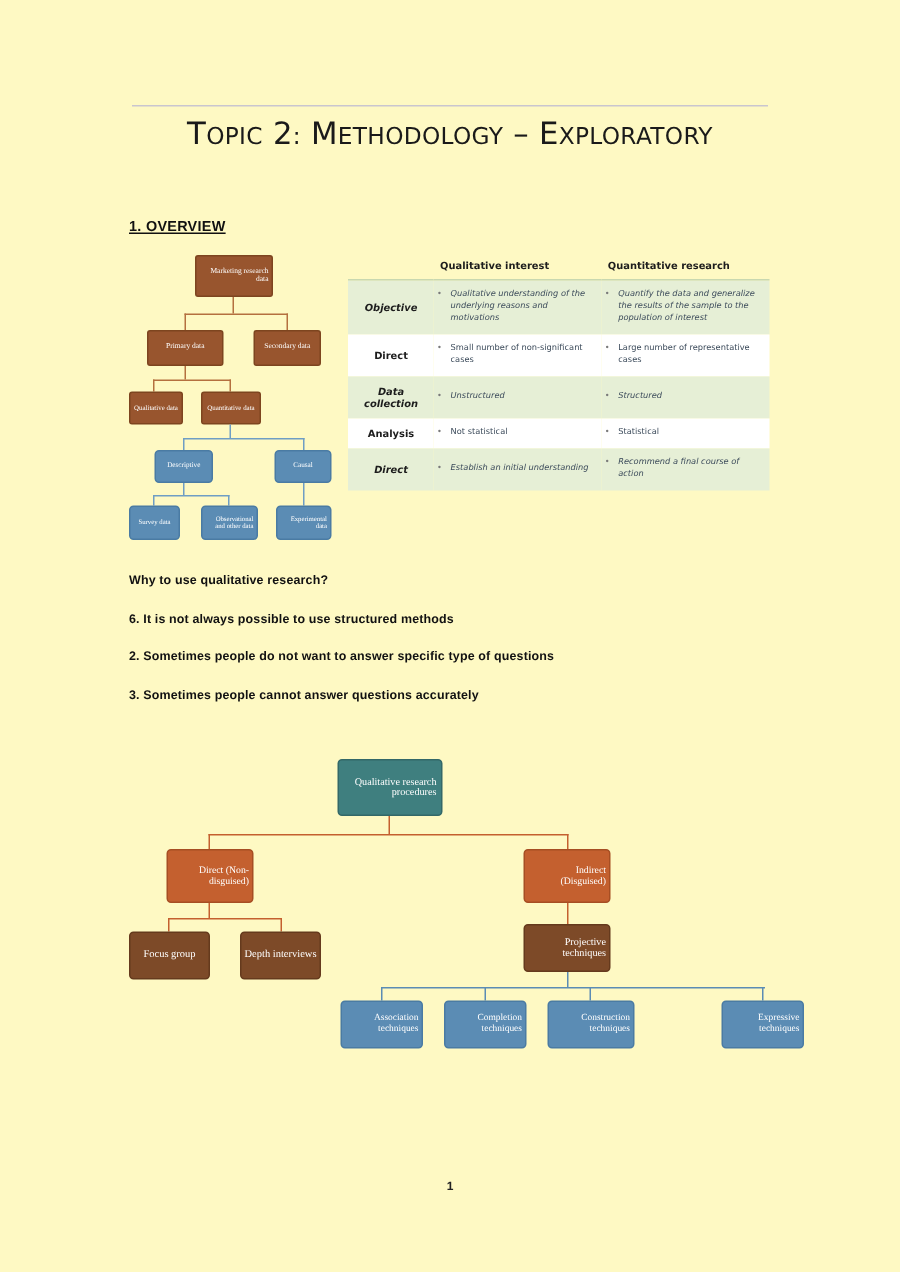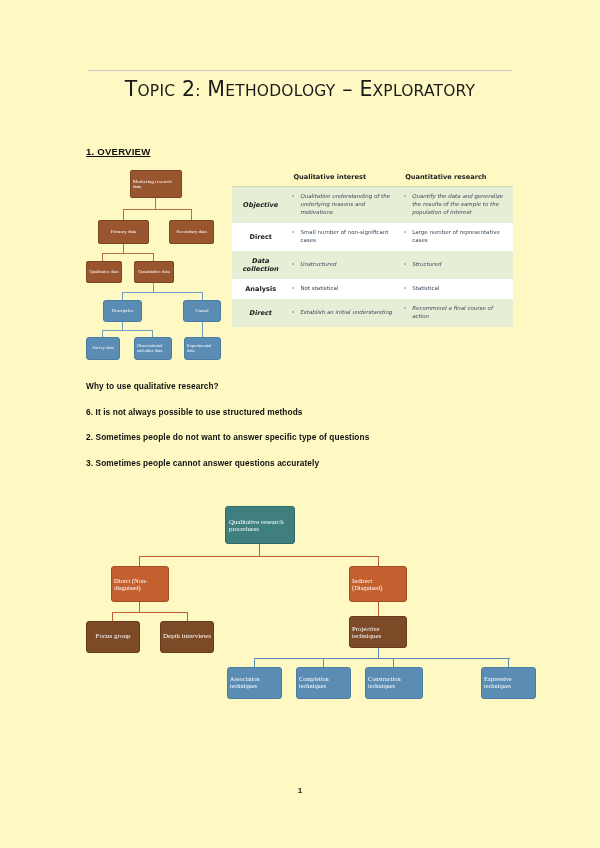--- a/index.html
+++ b/index.html
@@ -28,21 +28,21 @@
   .section-head{
     position:absolute;left:86px;top:146px;
     font-size:9.6px;font-weight:bold;color:#111;
     text-decoration:underline;letter-spacing:.2px;
   }
 
   
   .d1{position:absolute;left:86px;top:170px;width:142px;height:195px;}
   .node{
     position:absolute;box-sizing:border-box;
-    color:#fff;text-align:left;
+    color:#fff;text-align:right;
     display:flex;align-items:center;justify-content:center;
     font-family:"Liberation Serif",serif;
     line-height:1.08;overflow:hidden;
   }
   .n-brown{background:#98552e;border:1px solid #7d451f;border-radius:2px;}
   .n-blue{background:#5b8cb4;border:1px solid #4a7ba3;border-radius:3px;}
   .ln{position:absolute;background:#b4703f;}
   .ln-b{position:absolute;background:#6f9ec4;}
 
   

